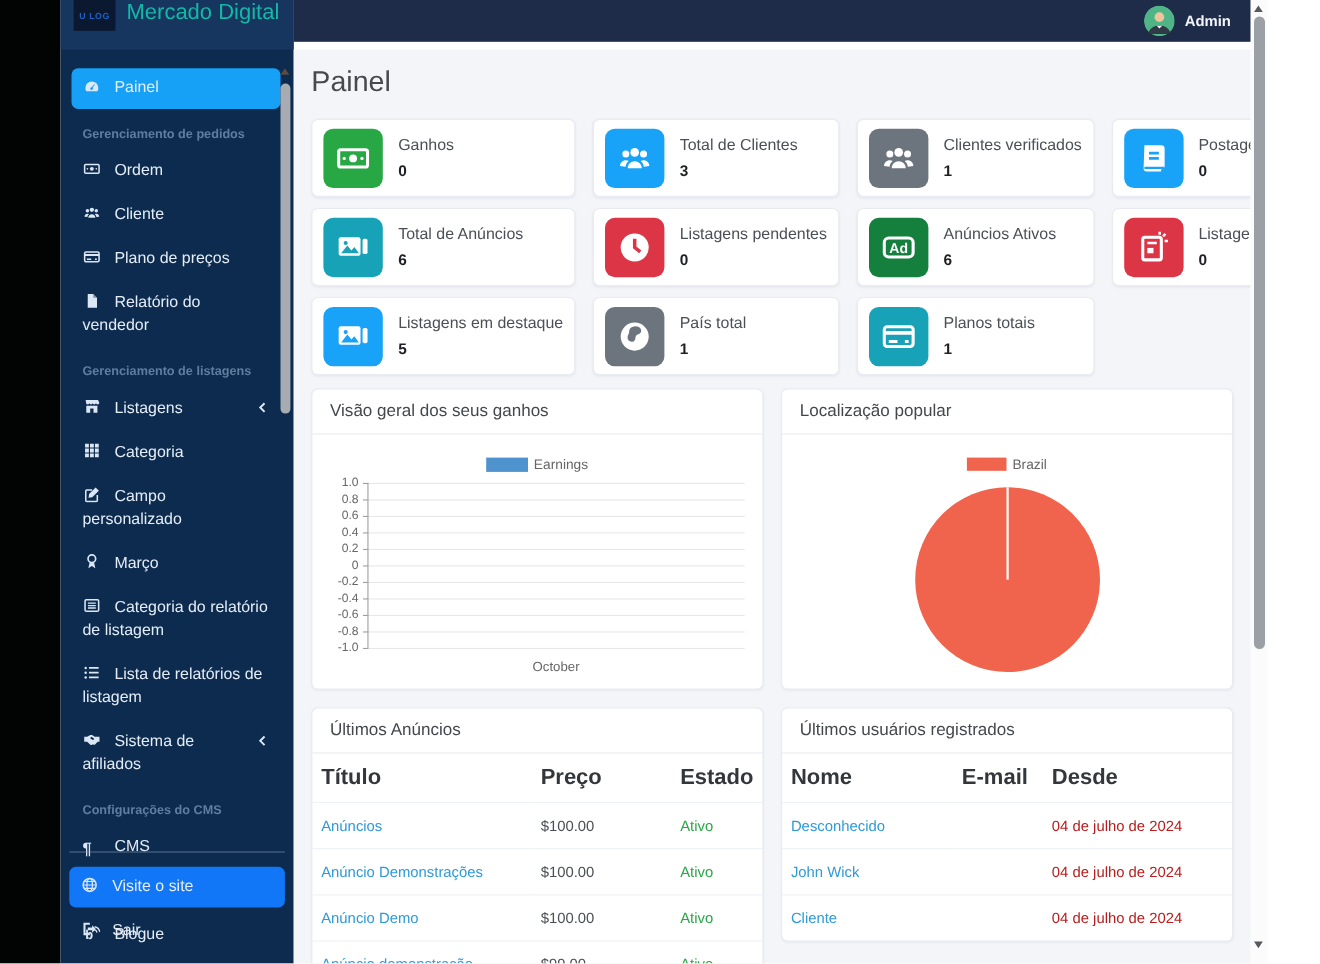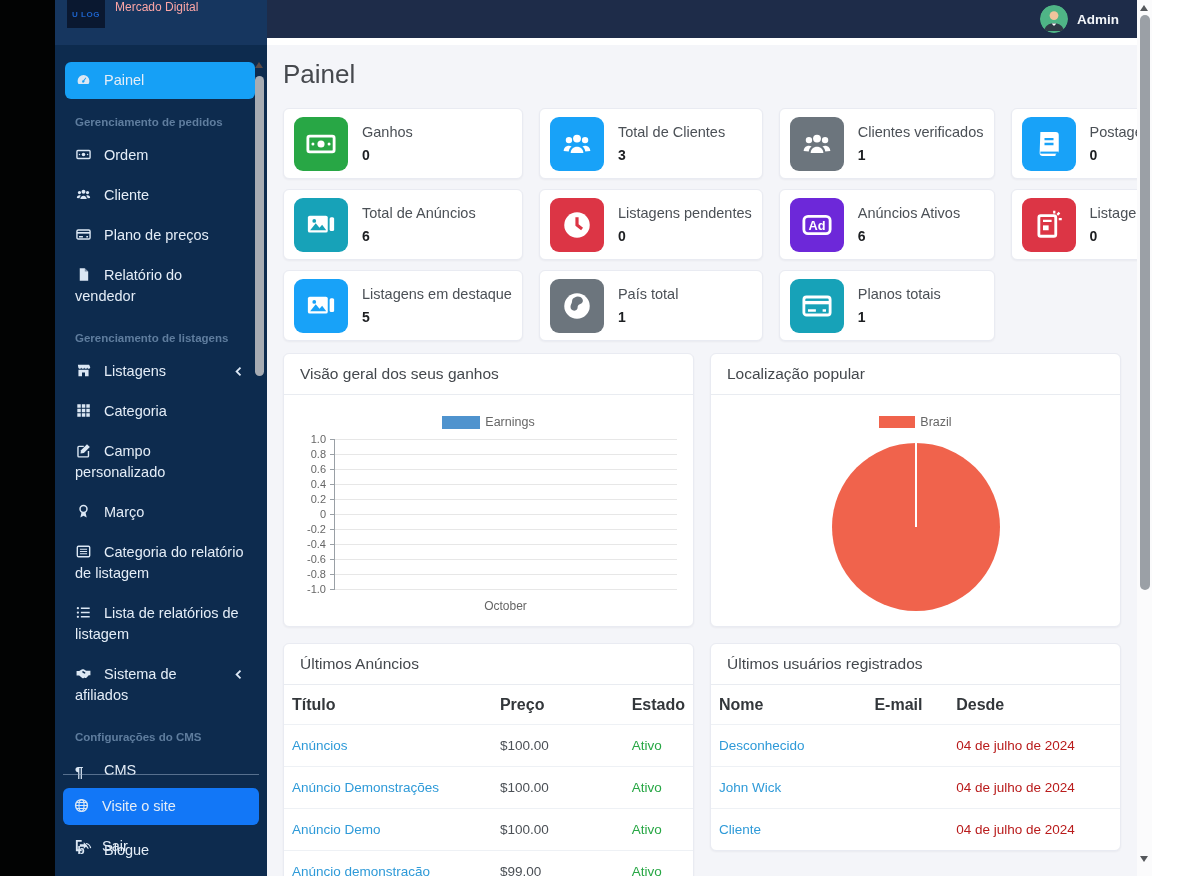--- a/index.html
+++ b/index.html
@@ -10,21 +10,21 @@
   }
   
   .black-strip{position:absolute;left:0;top:0;width:55px;height:876px;background:#020303;}
   .app{position:absolute;left:55px;top:0;width:1082px;height:876px;}
 
   
   .sidebar{position:absolute;left:0;top:0;width:212px;height:876px;background:#0d2b4e;overflow:hidden;}
   .brand{height:45px;background:#16365f;display:flex;align-items:flex-start;gap:10px;padding:0 12px;cursor:pointer;}
   .brand-logo{width:38px;height:28px;background:#0a1830;color:#1d62c9;font-size:8px;font-weight:bold;
     display:flex;align-items:center;justify-content:center;letter-spacing:.5px;flex:0 0 auto;}
-  .brand-title{color:#fca5a5;font-size:12px;white-space:nowrap;}
+  .brand-title{color:#14b8a6;font-size:20px;white-space:nowrap;}
   .nav{padding:14px 12px 0 10px;}
   .nav-section-header{color:#5f7d9e;font-size:11.5px;font-weight:bold;padding:14px 10px 6px;}
   .nav-item{display:block;padding:8px 10px;margin:3px 0;color:#e4edf7;font-size:14.5px;line-height:1.45;
     border-radius:6px;cursor:pointer;}
   .nav-item.active{background:#16a0f6;}
   .nav-item.highlight{background:#1277f7;}
   .nav-item .ico{display:inline-block;width:17px;height:15px;margin-right:12px;vertical-align:-2px;color:#dbe7f4;}
   .nav-item .ico svg{width:100%;height:100%;}
   .nav-item .ico .glyph{font-size:15px;font-weight:bold;line-height:14px;display:block;}
   .nav-item .chev{float:right;width:12px;height:13px;margin-top:2px;color:#dbe7f4;}
@@ -82,21 +82,21 @@
   .plot .tickmark{position:absolute;left:-5px;width:5px;height:1px;background:#9aa0a6;}
   .x-label{font-size:12px;color:#666;text-align:center;margin:10px 0 0 34px;}
 
   
   .pie-area{display:flex;flex-direction:column;align-items:center;}
   .pie{position:relative;width:168px;height:168px;border-radius:50%;margin-top:4px;}
   .pie .seam{position:absolute;left:calc(50% - 1px);top:0;width:2px;height:50%;background:#fff;}
 
   
   table{width:100%;border-collapse:collapse;}
-  th{font-size:16px;color:#33373b;text-align:left;padding:11px 8px 10px;font-weight:bold;}
+  th{font-size:20px;color:#33373b;text-align:left;padding:11px 8px 10px;font-weight:bold;}
   td{font-size:13.5px;color:#4b5056;padding:13px 8px;border-top:1px solid #eef1f5;}
   td.link{color:#2e9ad8;cursor:pointer;}
   td.status{color:#28a745;}
   td.date{color:#b91c1c;}
 
   
   .page-scrollbar{position:absolute;left:1137px;top:0;width:15px;height:876px;background:#fbfbfc;}
   .page-scrollbar .arrow-up{position:absolute;top:5px;left:3px;width:0;height:0;
     border-left:4.5px solid transparent;border-right:4.5px solid transparent;border-bottom:6px solid #55585c;}
   .page-scrollbar .thumb{position:absolute;top:15px;left:2.5px;width:10px;height:575px;background:#9ba0a6;border-radius:6px;}
@@ -320,21 +320,21 @@
               <circle cx="8" cy="8" r="6.8" fill="#fff"></circle>
               <path d="M8 3.8V8l2.7 2.1" stroke="var(--bg)" stroke-width="1.7" fill="none"></path>
             </svg>
           </div>
           <div class="stat-text">
             <div class="stat-label">Listagens pendentes</div>
             <div class="stat-value">0</div>
           </div>
         </div>
         <div class="stat-card">
-          <div class="stat-icon" style="background: #6d28d9; --bg: #28a745;">
+          <div class="stat-icon" style="background: #15803d; --bg: #28a745;">
             <svg viewBox="0 0 16 16">
               <rect x="1" y="3.4" width="14" height="9.2" rx="2.2" fill="none" stroke="#fff" stroke-width="1.5"></rect>
               <text x="8" y="10.7" font-size="6.8" font-weight="bold" fill="#fff" text-anchor="middle">Ad</text>
             </svg>
           </div>
           <div class="stat-text">
             <div class="stat-label">Anúncios Ativos</div>
             <div class="stat-value">6</div>
           </div>
         </div>

